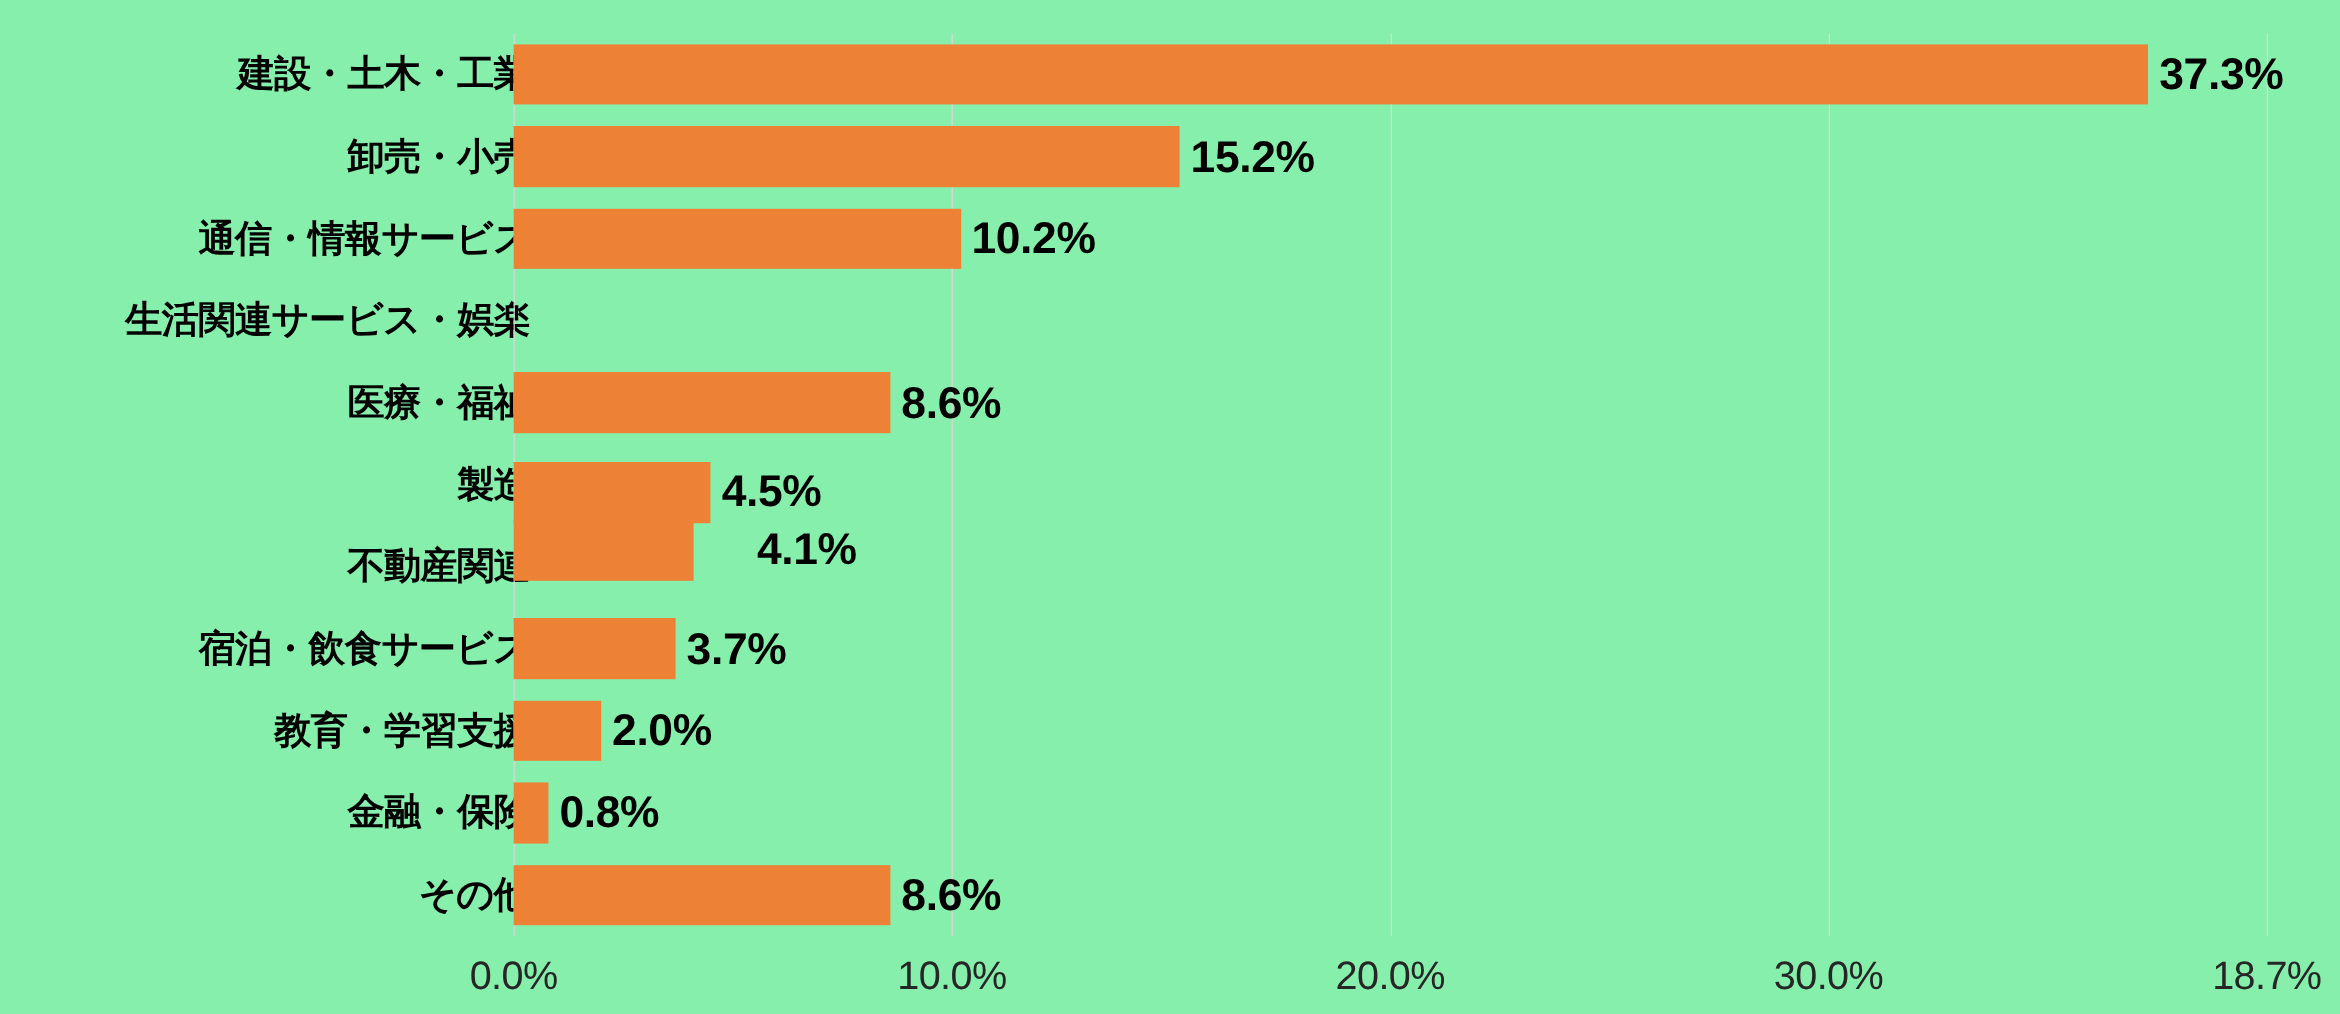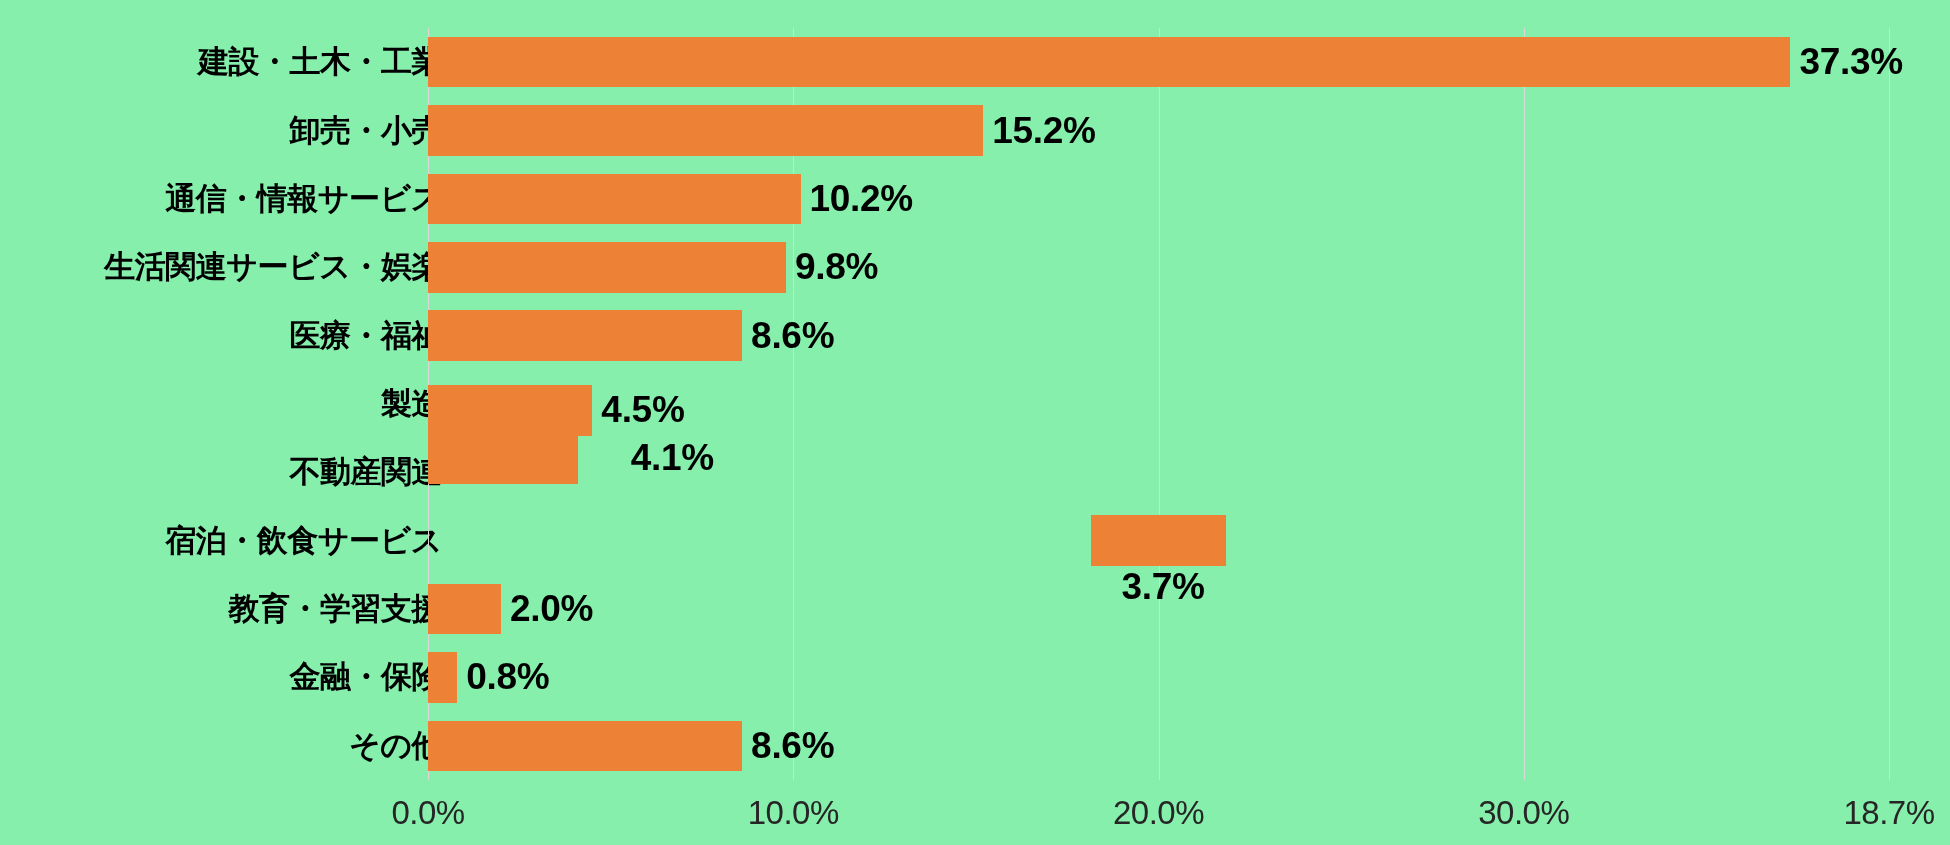--- a/index.html
+++ b/index.html
@@ -126,37 +126,33 @@
           <div class="bar-value" style="color: rgb(0, 0, 0);">37.3%</div>
         </div>
         <div class="bar-row" style="top: 77.2509px; height: 50.5891px;">
           <div class="bar" style="width: 555.18px; background: rgb(237, 129, 54);"></div>
           <div class="bar-value" style="color: rgb(0, 0, 0);">15.2%</div>
         </div>
         <div class="bar-row" style="top: 145.615px; height: 50.5891px;">
           <div class="bar" style="width: 372.555px; background: rgb(237, 129, 54);"></div>
           <div class="bar-value" style="color: rgb(0, 0, 0);">10.2%</div>
         </div>
-        <div class="bar-row" style="top: 213.978px; height: 50.5891px;">
-          <div class="bar" style="width: 357.945px; background: rgb(237, 129, 54);"></div>
-          <div class="bar-value" style="color: rgb(0, 0, 0);">9.8%</div>
-        </div>
         <div class="bar-row" style="top: 282.342px; height: 50.5891px;">
           <div class="bar" style="width: 314.115px; background: rgb(237, 129, 54);"></div>
           <div class="bar-value" style="color: rgb(0, 0, 0);">8.6%</div>
         </div>
         <div class="bar-row" style="top: 357px; height: 50.5891px;">
           <div class="bar" style="width: 164.362px; background: rgb(237, 129, 54);"></div>
           <div class="bar-value" style="color: rgb(0, 0, 0);">4.5%</div>
         </div>
         <div class="bar-row" style="top: 405px; height: 50.5891px; gap: 44px;">
           <div class="bar" style="width: 149.752px; background: rgb(237, 129, 54);"></div>
           <div class="bar-value" style="color: rgb(0, 0, 0);">4.1%</div>
         </div>
-        <div class="bar-row" style="top: 487.433px; height: 50.5891px; flex-direction: column;">
+        <div class="bar-row" style="top: 487.433px; height: 50.5891px;">
           <div class="bar" style="width: 135.143px; background: rgb(237, 129, 54);"></div>
           <div class="bar-value" style="color: rgb(0, 0, 0);">3.7%</div>
         </div>
         <div class="bar-row" style="top: 555.796px; height: 50.5891px;">
           <div class="bar" style="width: 73.05px; background: rgb(237, 129, 54);"></div>
           <div class="bar-value" style="color: rgb(0, 0, 0);">2.0%</div>
         </div>
         <div class="bar-row" style="top: 624.16px; height: 50.5891px;">
           <div class="bar" style="width: 29.22px; background: rgb(237, 129, 54);"></div>
           <div class="bar-value" style="color: rgb(0, 0, 0);">0.8%</div>

